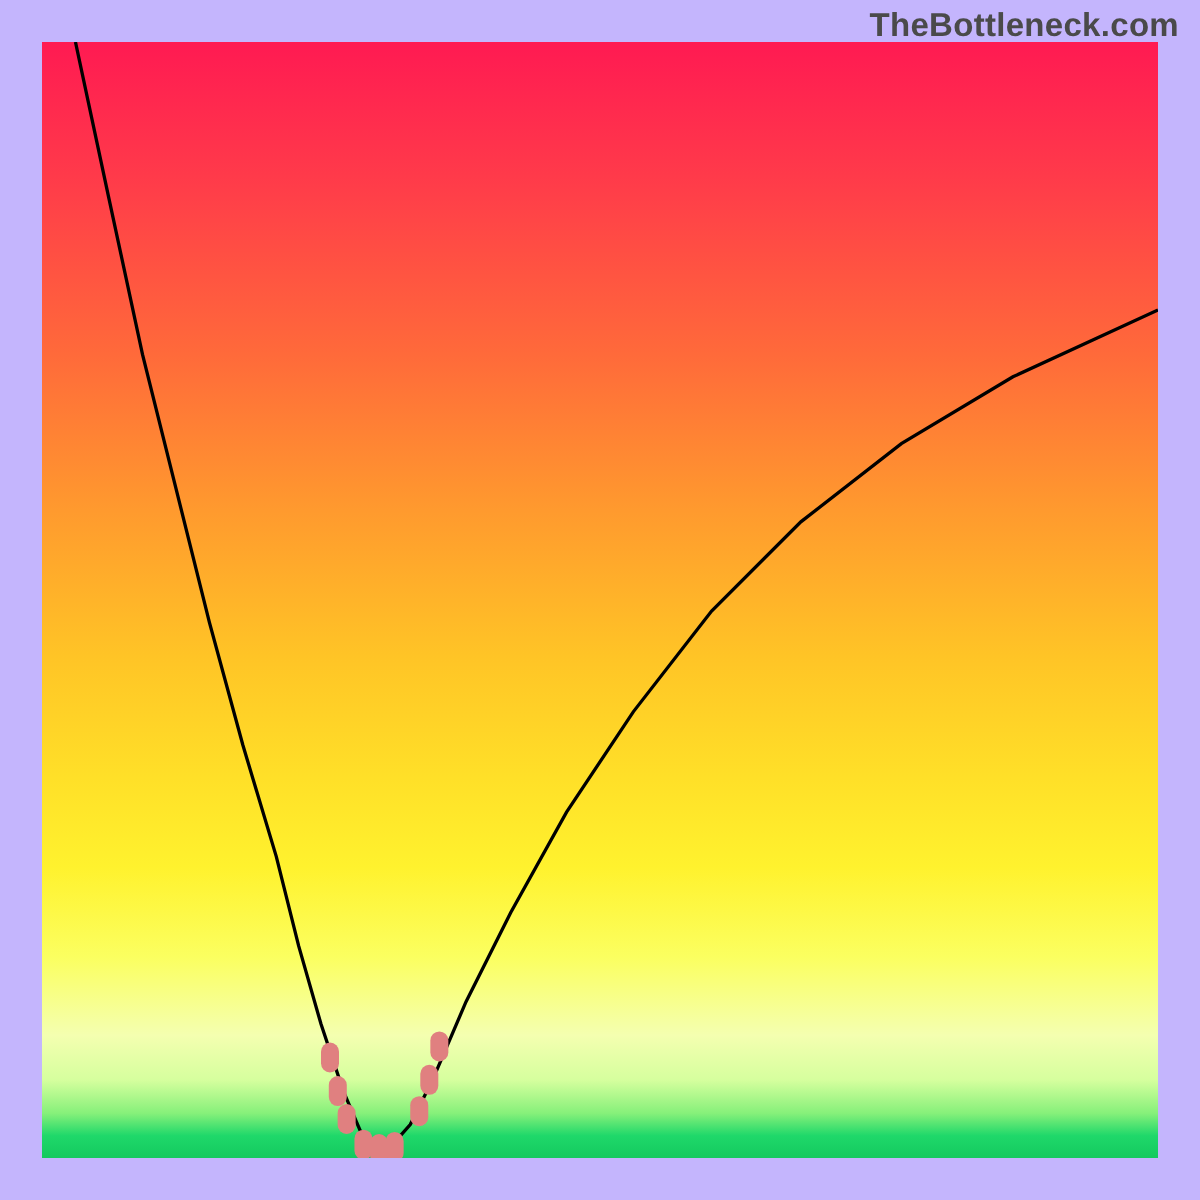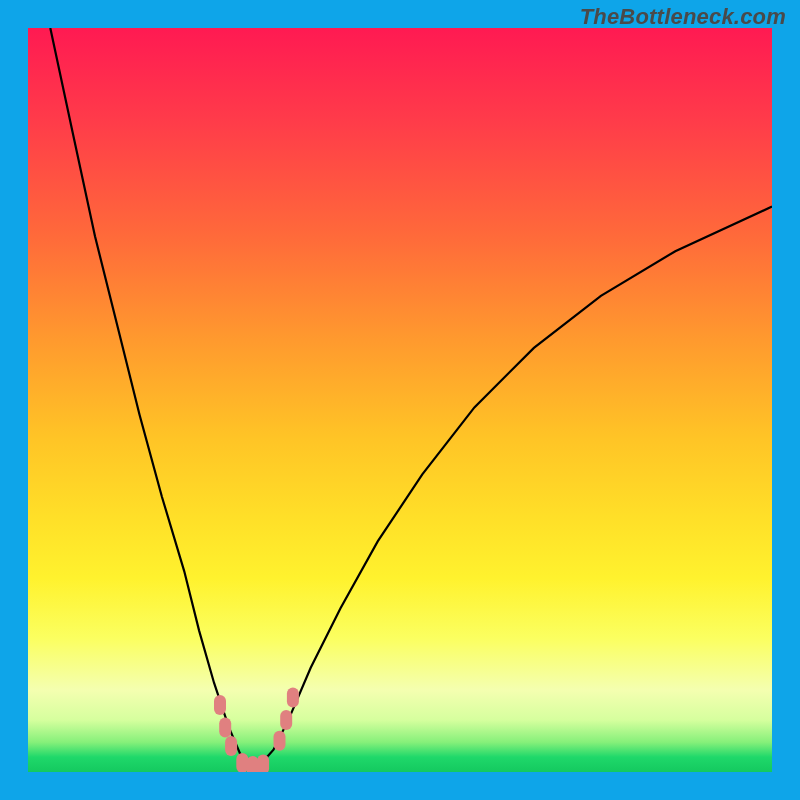--- a/index.html
+++ b/index.html
@@ -8,22 +8,21 @@
     width: 800px;
     height: 800px;
     background: #000;
     font-family: Arial, Helvetica, sans-serif;
     overflow: hidden;
   }
   .frame {
     position: relative;
     width: 800px;
     height: 800px;
-    background: #0ea5e9;
-    font-style: italic;
+    background: #c4b5fd;
   }
   .watermark {
     position: absolute;
     top: 4px;
     right: 14px;
     color: #4a4a4a;
     font-size: 22px;
     font-weight: 600;
     letter-spacing: 0.2px;
     z-index: 5;

